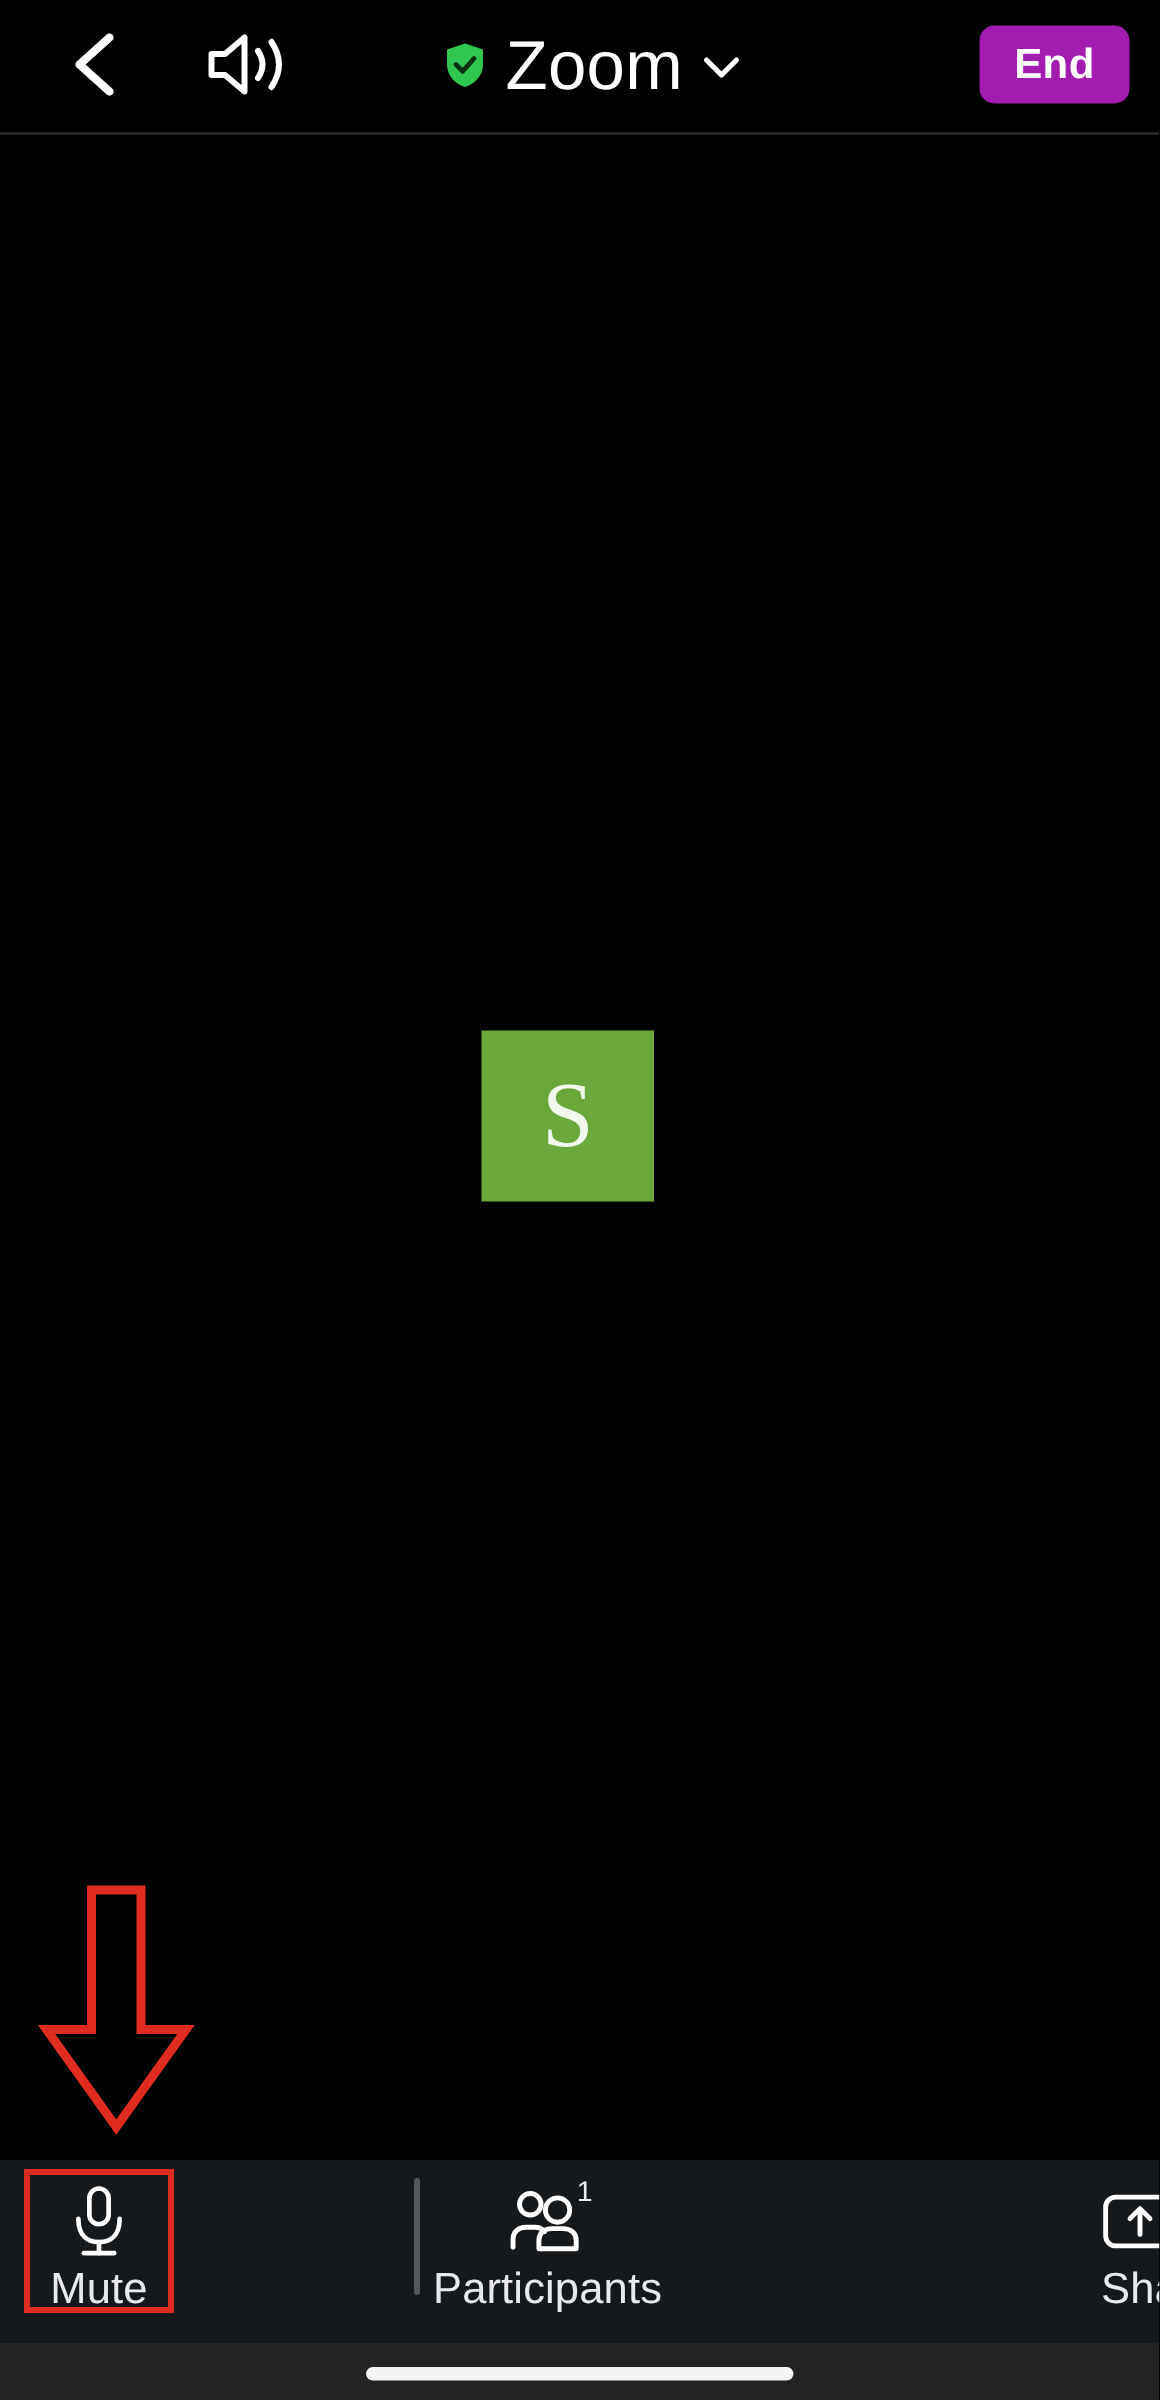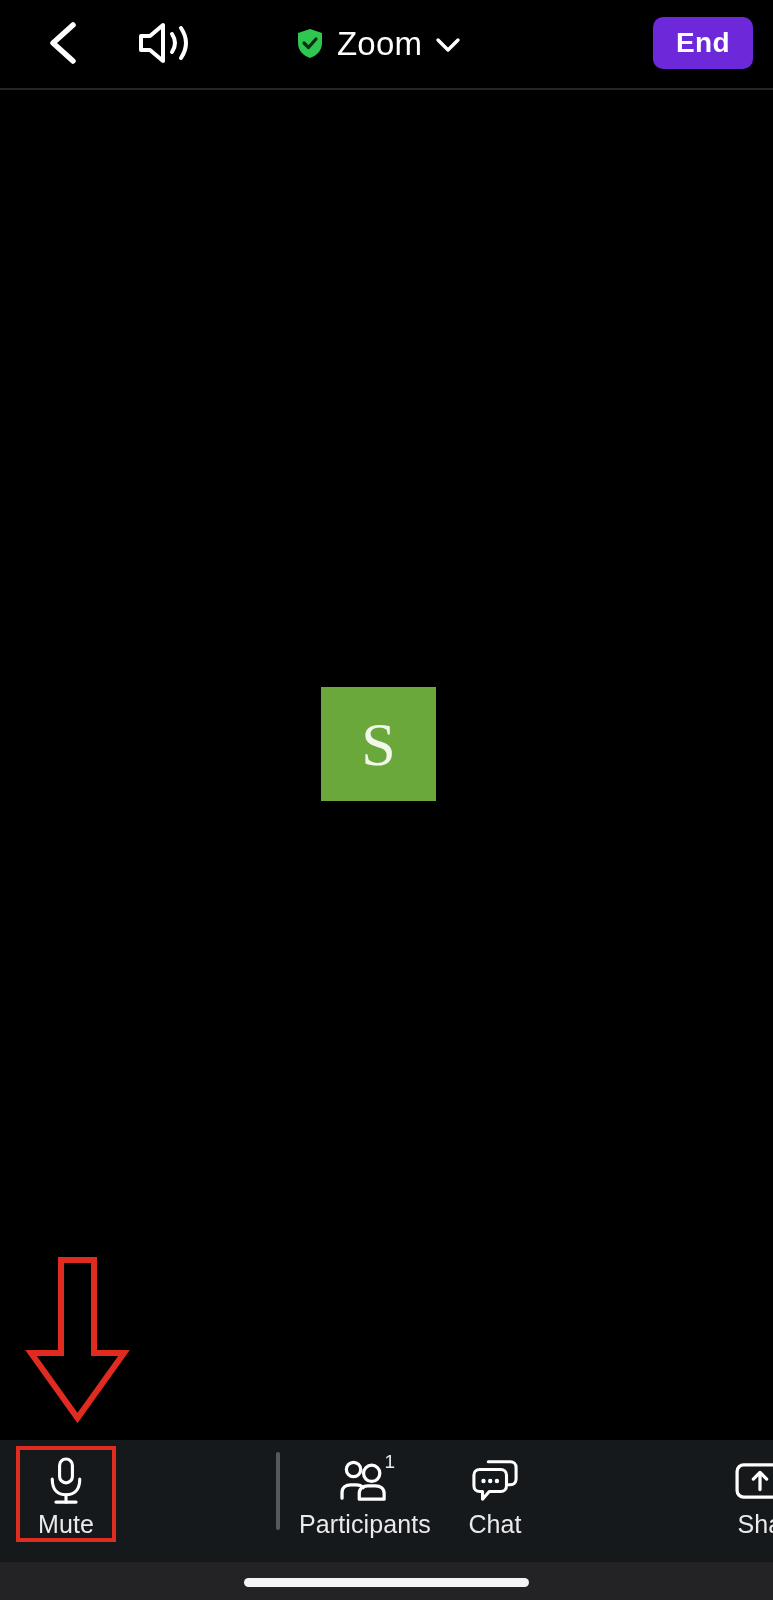--- a/index.html
+++ b/index.html
@@ -51,33 +51,33 @@
     left: 296px; top: 14px;
     height: 58px;
     display: flex;
     align-items: center;
     gap: 13px;
     cursor: pointer;
   }
   #shield-icon { width: 28px; height: 31px; display:block; }
   #meeting-title {
     color: #ffffff;
-    font-size: 33px;
+    font-size: 46px;
     font-weight: 400;
     letter-spacing: 0.2px;
     line-height: 1;
   }
   #title-chevron { width: 26px; height: 16px; display:block; margin-top:4px; }
 
   #end-button {
     position: absolute;
     right: 20px; top: 17px;
     width: 100px;
     height: 52px;
-    background: #6d28d9;
+    background: #a21caf;
     border: none;
     border-radius: 10px;
     color: #ffffff;
     font-family: "Liberation Sans", sans-serif;
     font-size: 28px;
     font-weight: bold;
     letter-spacing: 0.3px;
     cursor: pointer;
     padding: 0;
   }
@@ -141,21 +141,21 @@
   .tool-icon-wrap {
     height: 62px;
     margin-top: 10px;
     display: flex;
     align-items: center;
     justify-content: center;
     position: relative;
   }
   .tool-label {
     color: #e9eaec;
-    font-size: 25px;
+    font-size: 29px;
     font-weight: 400;
     line-height: 1;
     white-space: nowrap;
     letter-spacing: 0.1px;
   }
   #tool-mute    { left: 6px;   width: 120px; }
   #tool-video   { left: 130px; width: 132px; }
   #tool-parts   { left: 290px; width: 150px; }
   #tool-chat    { left: 440px; width: 110px; }
   #tool-react   { left: 552px; width: 146px; }
@@ -280,33 +280,20 @@
           <circle cx="15" cy="11" r="7.5" fill="none" stroke="#ffffff" stroke-width="3.4"></circle>
           <circle cx="34" cy="15" r="8.5" fill="none" stroke="#ffffff" stroke-width="3.4"></circle>
           <path d="M3 41 V35 C3 30 7 27 12 27 H18 C21 27 23.5 28.2 25 30" fill="none" stroke="#ffffff" stroke-width="3.4" stroke-linecap="round" stroke-linejoin="round"></path>
           <path d="M21 42 V36 C21 31 25 28 30 28 H38 C43 28 47 31 47 36 V42 Z" fill="none" stroke="#ffffff" stroke-width="3.4" stroke-linejoin="round"></path>
         </svg>
         <span id="participants-badge">1</span>
       </div>
       <span class="tool-label">Participants</span>
     </div>
 
-    <div id="tool-chat" class="tool-item">
-      <div class="tool-icon-wrap">
-        <svg viewBox="0 0 52 48" width="50" height="46" aria-hidden="true">
-          <path d="M19 4 H42 C45.5 4 48 6.5 48 10 V22 C48 25.5 45.5 28 42 28 H40" fill="none" stroke="#ffffff" stroke-width="3.2" stroke-linecap="round" stroke-linejoin="round"></path>
-          <path d="M10 12 H32 C35.5 12 38 14.5 38 18 V29 C38 32.5 35.5 35 32 35 H20 L13 43 V35 H10
-                   C6.5 35 4 32.5 4 29 V18 C4 14.5 6.5 12 10 12 Z" fill="none" stroke="#ffffff" stroke-width="3.2" stroke-linejoin="round"></path>
-          <circle cx="14" cy="24" r="2.3" fill="#ffffff"></circle>
-          <circle cx="21" cy="24" r="2.3" fill="#ffffff"></circle>
-          <circle cx="28" cy="24" r="2.3" fill="#ffffff"></circle>
-        </svg>
-      </div>
-      <span class="tool-label">Chat</span>
-    </div>
 
 
     <div id="tool-share" class="tool-item">
       <div class="tool-icon-wrap">
         <svg viewBox="0 0 56 44" width="54" height="42" aria-hidden="true">
           <rect x="4" y="5" width="48" height="34" rx="7" fill="none" stroke="#ffffff" stroke-width="3.4"></rect>
           <line x1="28" y1="31" x2="28" y2="14" stroke="#ffffff" stroke-width="3.4" stroke-linecap="round"></line>
           <polyline points="21,20 28,13 35,20" fill="none" stroke="#ffffff" stroke-width="3.4" stroke-linecap="round" stroke-linejoin="round"></polyline>
         </svg>
       </div>

